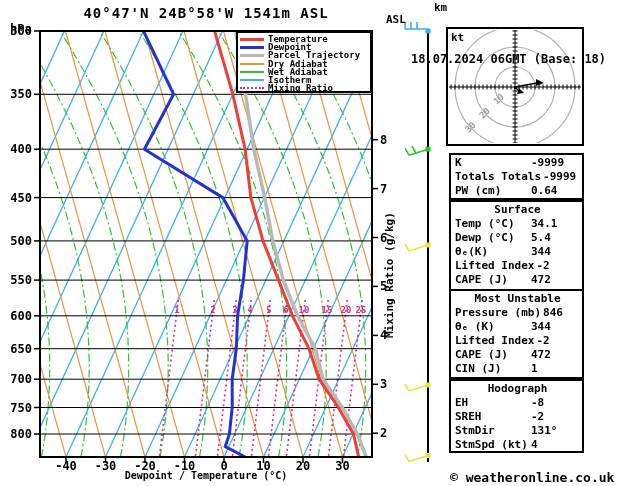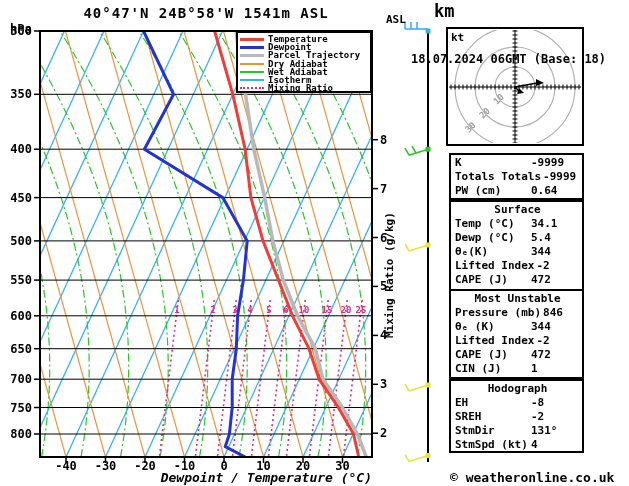--- a/index.html
+++ b/index.html
@@ -4,24 +4,24 @@
 <style>
   html,body{margin:0;padding:0;background:#fff;}
   .stage{position:relative;width:629px;height:486px;background:#fff;overflow:hidden;
          font-family:"DejaVu Sans Mono","Liberation Mono",monospace;color:#000;}
   .stage *{box-sizing:border-box;}
   svg#plot{position:absolute;left:0;top:0;}
   #plot text{font-family:"DejaVu Sans Mono","Liberation Mono",monospace;font-weight:bold;fill:#000;}
   .abs{position:absolute;white-space:nowrap;}
   .hpa{left:10px;top:2px;font-size:12px;font-weight:bold;margin-top:20px;}
   .title{left:40px;top:5px;width:332px;text-align:center;font-size:14px;font-weight:bold;letter-spacing:1px;}
-  .km{left:390px;top:1px;font-size:17px;font-weight:bold;padding-left:44px;}
+  .km{left:390px;top:1px;font-size:11px;font-weight:bold;padding-left:44px;}
   .asl{left:386px;top:13px;font-size:11px;font-weight:bold;}
   .dt{left:411px;top:6px;font-size:12px;font-weight:bold;margin-top:46px;}
-  .xlabel{left:40px;top:470px;width:332px;text-align:right;font-size:13px;font-weight:bold;font-style:italic;}
+  .xlabel{left:40px;top:470px;width:332px;text-align:center;font-size:10px;font-weight:bold;}
   .mixlabel{left:383px;top:338px;width:150px;font-size:11px;font-weight:bold;
             transform:rotate(-90deg);transform-origin:0 0;}
   .kt{left:451px;top:31px;font-size:11px;font-weight:bold;}
   .credit{left:450px;top:470px;font-size:13px;font-weight:bold;}
   .legend{position:absolute;left:236px;top:31px;width:136px;height:62px;border:2px solid #000;
           background:#fff;padding:2px 0 0 2px;}
   .lrow{display:flex;align-items:center;height:8.2px;}
   .swatch{width:24px;flex:0 0 24px;margin-right:4px;}
   .ltext{font-size:9px;font-weight:bold;line-height:8px;white-space:nowrap;}
   .panel-box{position:absolute;left:449px;width:135px;background:#fff;border:2px solid #000;

